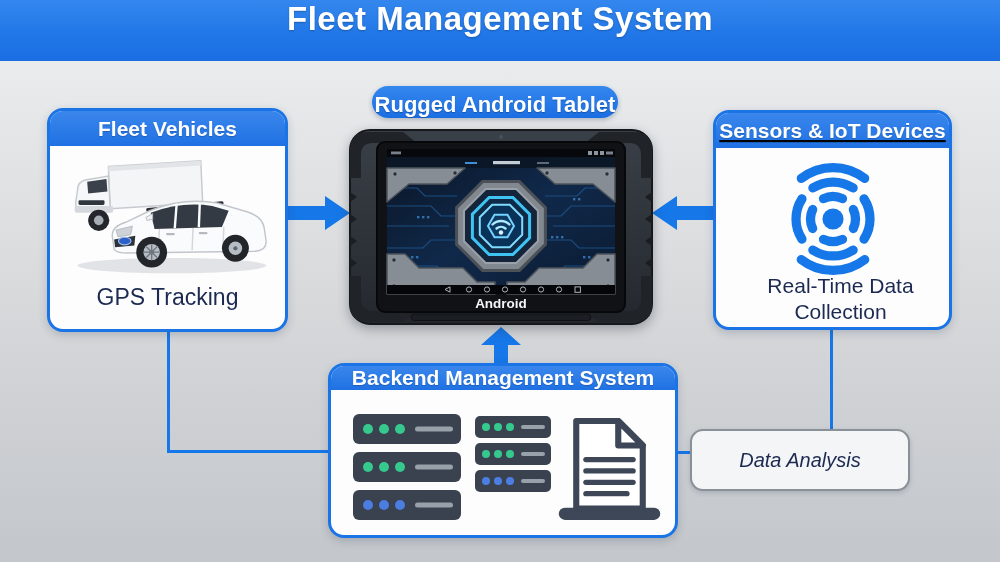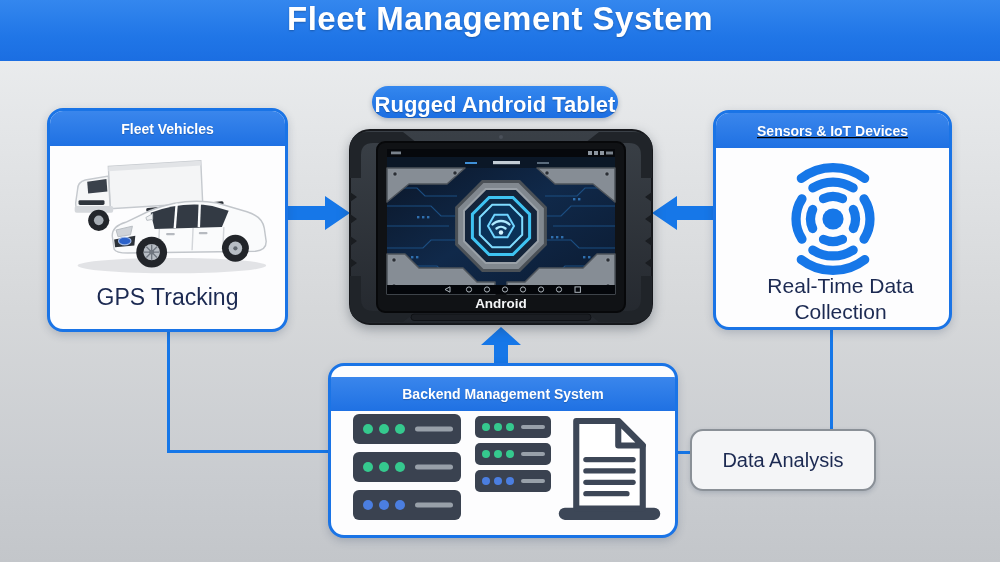--- a/index.html
+++ b/index.html
@@ -17,37 +17,38 @@
   .banner h1 { color:#ffffff; font-size:33px; font-weight:bold; letter-spacing:.5px;
     text-shadow:0 1px 2px rgba(0,0,0,.25); }
   .panel {
     position:absolute; background:#fdfdfe; border:3px solid #1a74e6; border-radius:16px;
     overflow:hidden; box-shadow:0 3px 8px rgba(40,60,90,.22);
   }
   .panel-header {
     height:35px; background:linear-gradient(180deg,#3a86ec,#1f71e3);
     display:flex; align-items:center; justify-content:center;
   }
-  .panel-header span { color:#fff; font-size:14px; font-weight:bold; text-shadow:0 1px 1px rgba(0,0,0,.2); }
+  .panel-header span { color:#fff; font-size:21px; font-weight:bold; text-shadow:0 1px 1px rgba(0,0,0,.2); }
   .caption { position:absolute; left:0; right:0; text-align:center; color:#1c2a52; }
   .pill {
     position:absolute; left:372px; top:86px; width:246px; height:32px; border-radius:17px;
     background:linear-gradient(180deg,#3487ee,#1b6ee2);
     display:flex; align-items:flex-end; justify-content:center;
     box-shadow:0 2px 5px rgba(40,60,90,.3);
   }
   .pill span { color:#fff; font-size:22px; font-weight:bold; text-shadow:0 1px 1px rgba(0,0,0,.25); }
   .fleet-box { left:47px; top:108px; width:241px; height:224px; }
   .sensors-box { left:713px; top:110px; width:239px; height:220px;text-decoration:underline; }
   .backend-box { left:328px; top:363px; width:350px; height:175px; }
   .analysis-box {
-    position:absolute; left:690px; top:429px; width:186px; height:62px;
+    position:absolute; left:690px; top:429px; width:220px; height:62px;
     background:#f4f5f7; border:2px solid #8a9097; border-radius:13px;
     display:flex; flex-direction:row; align-items:center; justify-content:center;
     box-shadow:0 2px 5px rgba(40,60,90,.2);
+    font-style:italic;
   }
   .analysis-box span { color:#1c2a52; font-size:20px; line-height:25px; }
   .connector { position:absolute; background:#1677e8; }
   .arrow-svg { position:absolute; }
   .tablet-wrap { position:absolute; left:347px; top:128px; width:308px; height:200px;
     filter:drop-shadow(0 4px 6px rgba(30,40,55,.35)); }
   .vehicles { position:absolute; left:8px; top:42px; }
   .sensor-icon { position:absolute; left:44px; top:40px; }
   .gps-caption { bottom:18px; font-size:23px; }
   .rt-caption { bottom:2px; font-size:21px; line-height:26px;padding-left:16px; }
@@ -266,21 +267,21 @@
         </g>
       </g>
     </svg>
     <div class="caption rt-caption">
       <span>Real-Time Data</span><br>
       <span>Collection</span>
     </div>
   </div>
 
   <div class="panel backend-box">
-    <div class="panel-header" style="height:34px;margin-top:11px;">
+    <div class="panel-header" style="height:24px;">
       <span>Backend Management System</span>
     </div>
     <svg class="servers-left" width="108" height="107" viewBox="0 0 108 107">
       <g>
         <rect x="0" y="0" width="108" height="30" rx="6" fill="#3a4250"></rect>
         <circle cx="15" cy="15" r="5" fill="#35c98e"></circle>
           <circle cx="31" cy="15" r="5" fill="#35c98e"></circle>
           <circle cx="47" cy="15" r="5" fill="#35c98e"></circle>
         <rect x="62" y="12.5" width="38" height="5" rx="2.5" fill="#98a0a9"></rect>
       </g>

